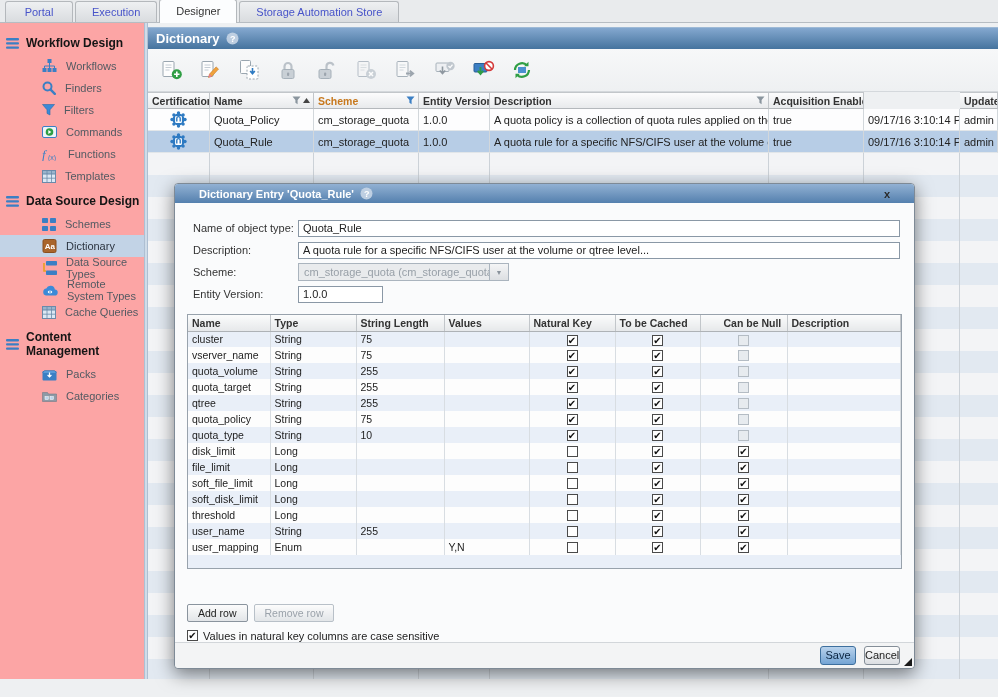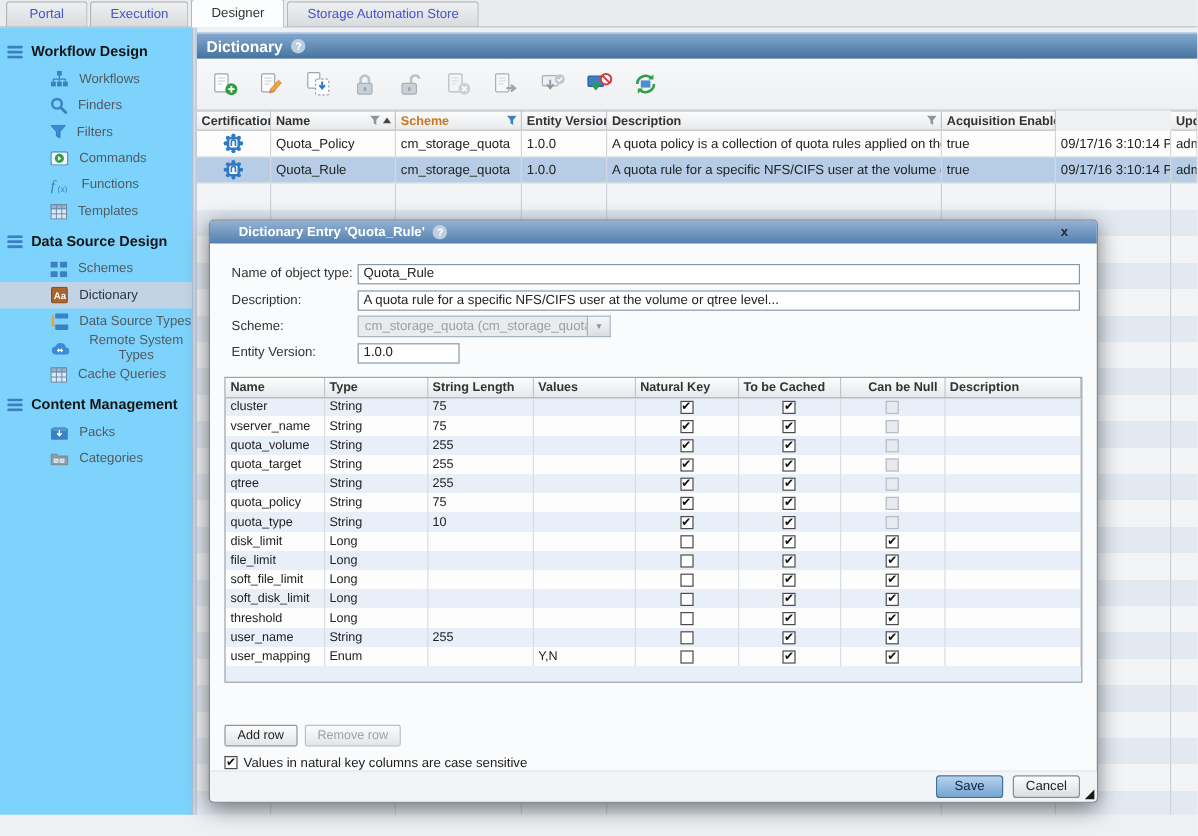--- a/index.html
+++ b/index.html
@@ -15,21 +15,21 @@
   
   #tabbar { height:23px; background:#e9ebed; display:flex; align-items:flex-end; padding-left:5px; position:relative; }
   #tabbar::after { content:""; position:absolute; left:0; right:0; bottom:0; height:1px; background:#b6bcc2; }
   .tab { min-width:68px; text-align:center; padding:0 16px; line-height:21px; margin-right:2px;
          border:1px solid #b4b8bc; border-bottom:none; border-radius:3px 3px 0 0;
          background:linear-gradient(#eef0f2,#d8dbde); color:#4753c9; position:relative; cursor:pointer; }
   .tab.active { background:#fcfdfe; color:#333; z-index:3; line-height:23px; }
 
   
   #content { display:flex; height:656px; }
-  #sidebar { width:160px; background:#7dd3fc; flex:none; padding-top:6px;text-align:center; }
+  #sidebar { width:144px; background:#fca5a5; flex:none; padding-top:6px; }
   #divider { width:4px; flex:none; background:#cddaе8; background:#cfdce9; border-left:1px solid #aebfd2; border-right:1px solid #aebfd2; }
   #main { flex:1; position:relative; display:flex; flex-direction:column; background:#eef0f2; overflow:hidden; }
 
   
   .s-header { display:flex; align-items:center; gap:7px; padding:7px 0 5px 6px; font-size:12px; font-weight:bold; color:#151515; }
   .s-item { height:22px; display:flex; align-items:center; gap:9px; padding-left:42px; color:#525a62; cursor:pointer; }
   .s-item.sel { background:#c2d3e6; color:#2c3440; }
   .ic { display:inline-flex; align-items:center; justify-content:center; }
 
   
@@ -90,21 +90,21 @@
   .cbx.dis { border-color:#b4bcc4; background:#e7ebef; }
 
   #dlg-rowbtns { display:flex; gap:6px; margin:7px 0 0 12px; }
   .sbtn { border:1px solid #8a949e; background:linear-gradient(#fcfcfc,#e2e5e8); border-radius:2px;
           font-family:inherit; font-size:10.5px; padding:2px 10px; color:#222; cursor:pointer;margin-top:28px; }
   .sbtn:disabled { color:#9aa2aa; border-color:#b8c0c8; cursor:default; }
   #dlg-case { display:flex; align-items:center; gap:5px; margin:8px 0 0 12px; color:#222; }
   #dlg-footer { margin-top:auto; height:31px; border-top:1px solid #d2d6da; background:#f3f4f5;
                 display:flex; align-items:center; justify-content:flex-end; gap:8px; padding-right:14px;
                 border-radius:0 0 4px 4px; position:relative; }
-  .fbtn { width:56px; height:19px; border-radius:3px; font-family:inherit; font-size:11px; cursor:pointer; }
+  .fbtn { width:36px; height:19px; border-radius:3px; font-family:inherit; font-size:11px; cursor:pointer; }
   #btn-save { border:1px solid #3d6f9e; background:linear-gradient(#b8d2ec,#74a4d4); color:#0a2440; }
   #btn-cancel { border:1px solid #848e98; background:linear-gradient(#fdfdfd,#dbdee2); color:#222; }
   #grip { position:absolute; right:2px; bottom:2px; width:0; height:0;
           border-left:8px solid transparent; border-bottom:8px solid #1a1a1a; cursor:nwse-resize; }
 </style>
 </head>
 <body>
 
 <div id="app">
 

